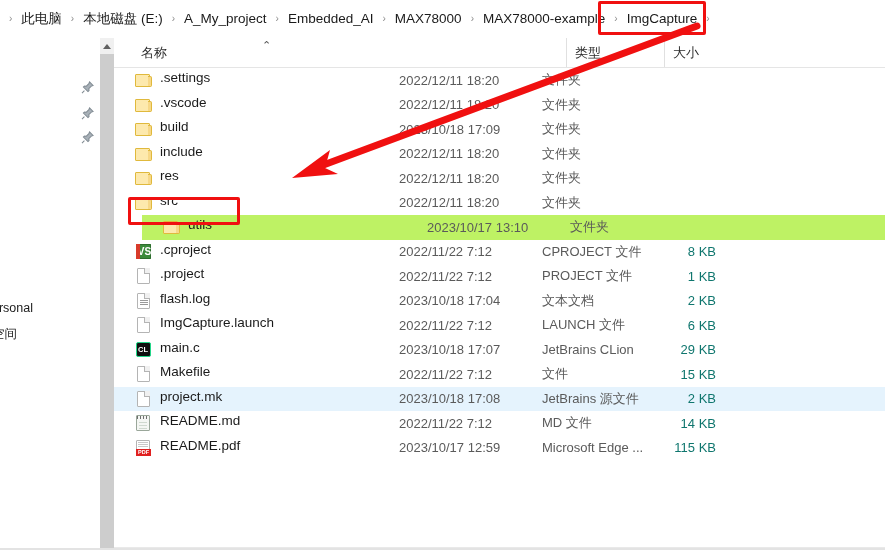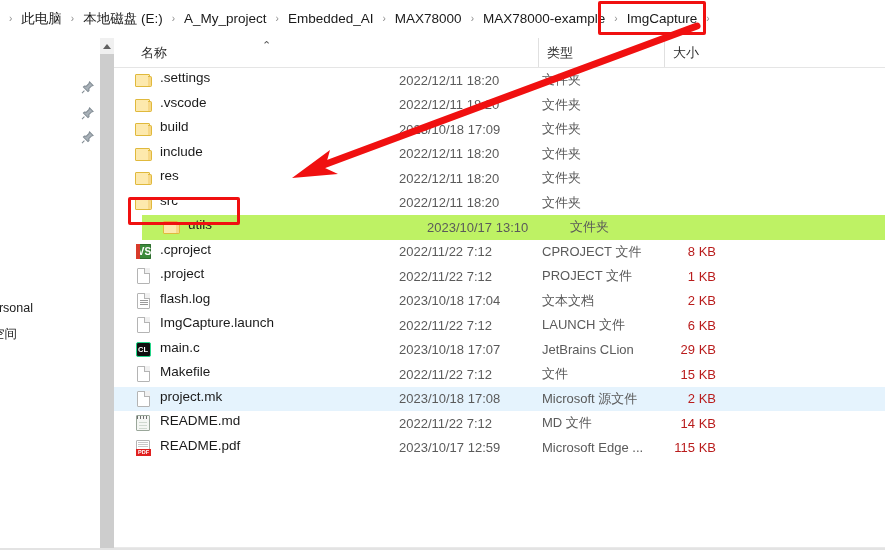--- a/index.html
+++ b/index.html
@@ -125,21 +125,21 @@
   }
   .row.selected { background: #bef264; margin-left: 28px; }
   .row.soft { background: #e5f3fd; }
 
   .cell-name {
     position: absolute; left: 0; display: flex; align-items: flex-start;
     width: 270px; overflow: hidden;
   }
   .cell-date { position: absolute; left: 285px; color: #5a5a5a; font-size: 13px; }
   .cell-type { position: absolute; left: 428px; color: #5a5a5a; font-size: 13px; }
-  .cell-size { position: absolute; left: 530px; width: 72px; text-align: right; color: #b91c1c; font-size: 13px; }
+  .cell-size { position: absolute; left: 530px; width: 72px; text-align: right; color: #0f766e; font-size: 13px; }
 
   .icon-slot {
     width: 24px; height: 20px;
     display: inline-flex; align-items: center; justify-content: center;
     margin-left: 17px;
     flex: 0 0 24px;
   }
   .name-label { margin-left: 5px; color: #1a1a1a; }
 
   
@@ -280,21 +280,21 @@
     <div class="sb-thumb"></div>
   </div>
 
   <div class="listpane">
 
     <div class="colheader">
       <div class="col-h" style="left:0px; width:285px;padding-left:27px;">
         <span>名称</span>
         <span class="sort-caret">⌃</span>
       </div>
-      <div class="col-h" style="left:424px; width:122px;">
+      <div class="col-h" style="left:452px; width:122px;">
         <span>类型</span>
       </div>
       <div class="col-h" style="left:550px; width:75px;">
         <span>大小</span>
       </div>
     </div>
 
     <div id="rows">
         <div class="row">
           <div class="cell-name">
@@ -465,21 +465,21 @@
           <div class="cell-size">15 KB</div>
         </div>
         <div class="row soft">
           <div class="cell-name">
             <span class="icon-slot">
               <span class="ico-doc"></span>
             </span>
             <span class="name-label">project.mk</span>
           </div>
           <div class="cell-date">2023/10/18 17:08</div>
-          <div class="cell-type">Microsoft 源文件</div>
+          <div class="cell-type">JetBrains 源文件</div>
           <div class="cell-size">2 KB</div>
         </div>
         <div class="row">
           <div class="cell-name">
             <span class="icon-slot">
               <span class="ico-note"></span>
             </span>
             <span class="name-label">README.md</span>
           </div>
           <div class="cell-date">2022/11/22 7:12</div>

